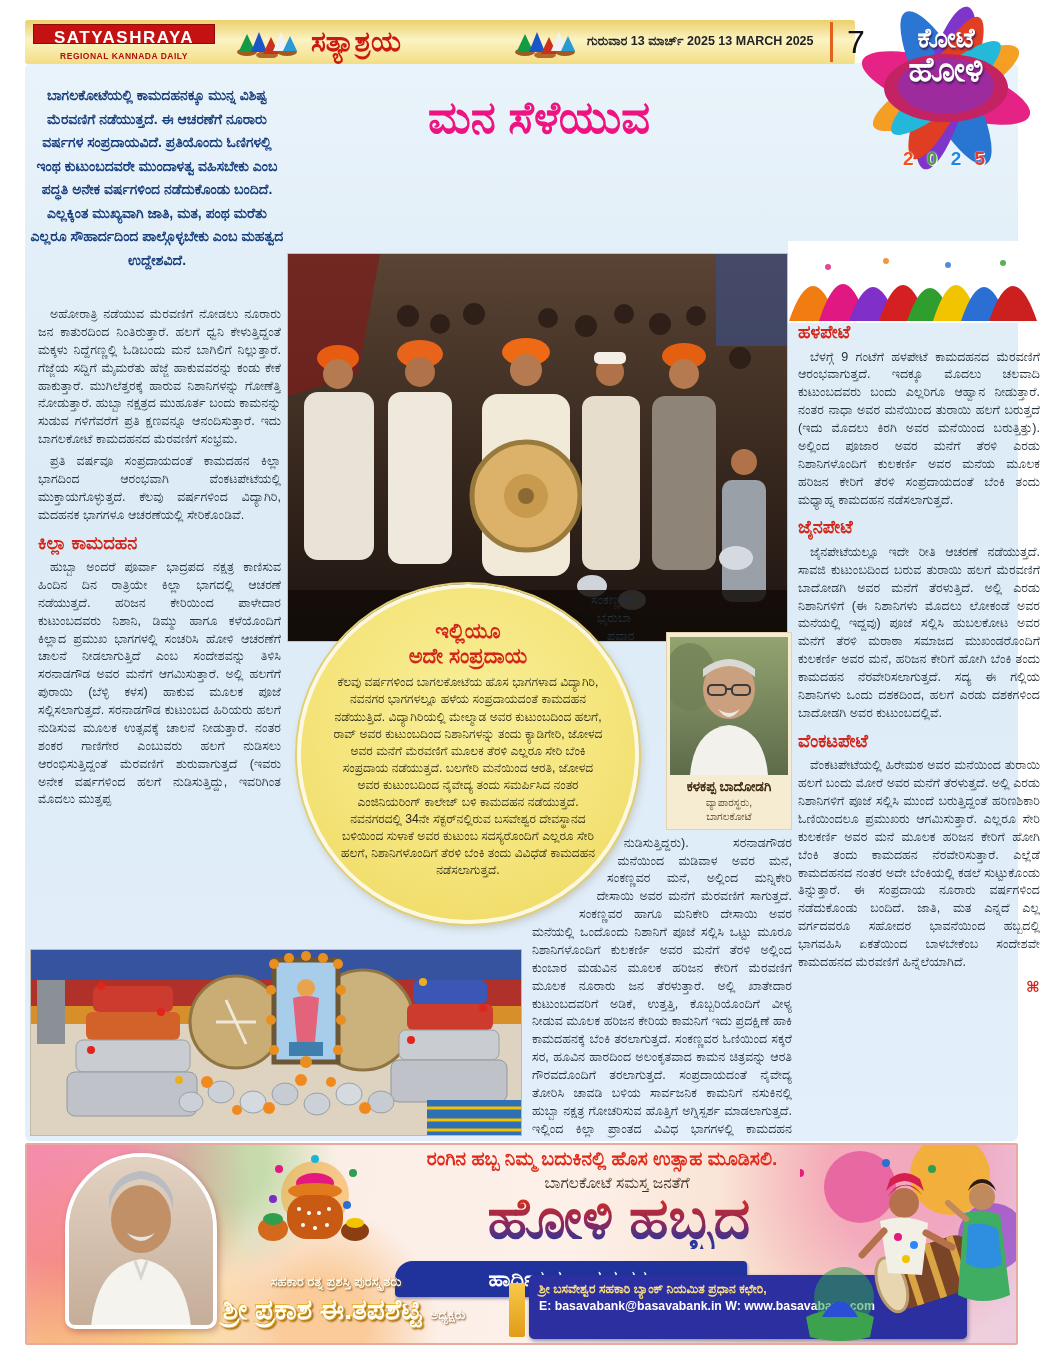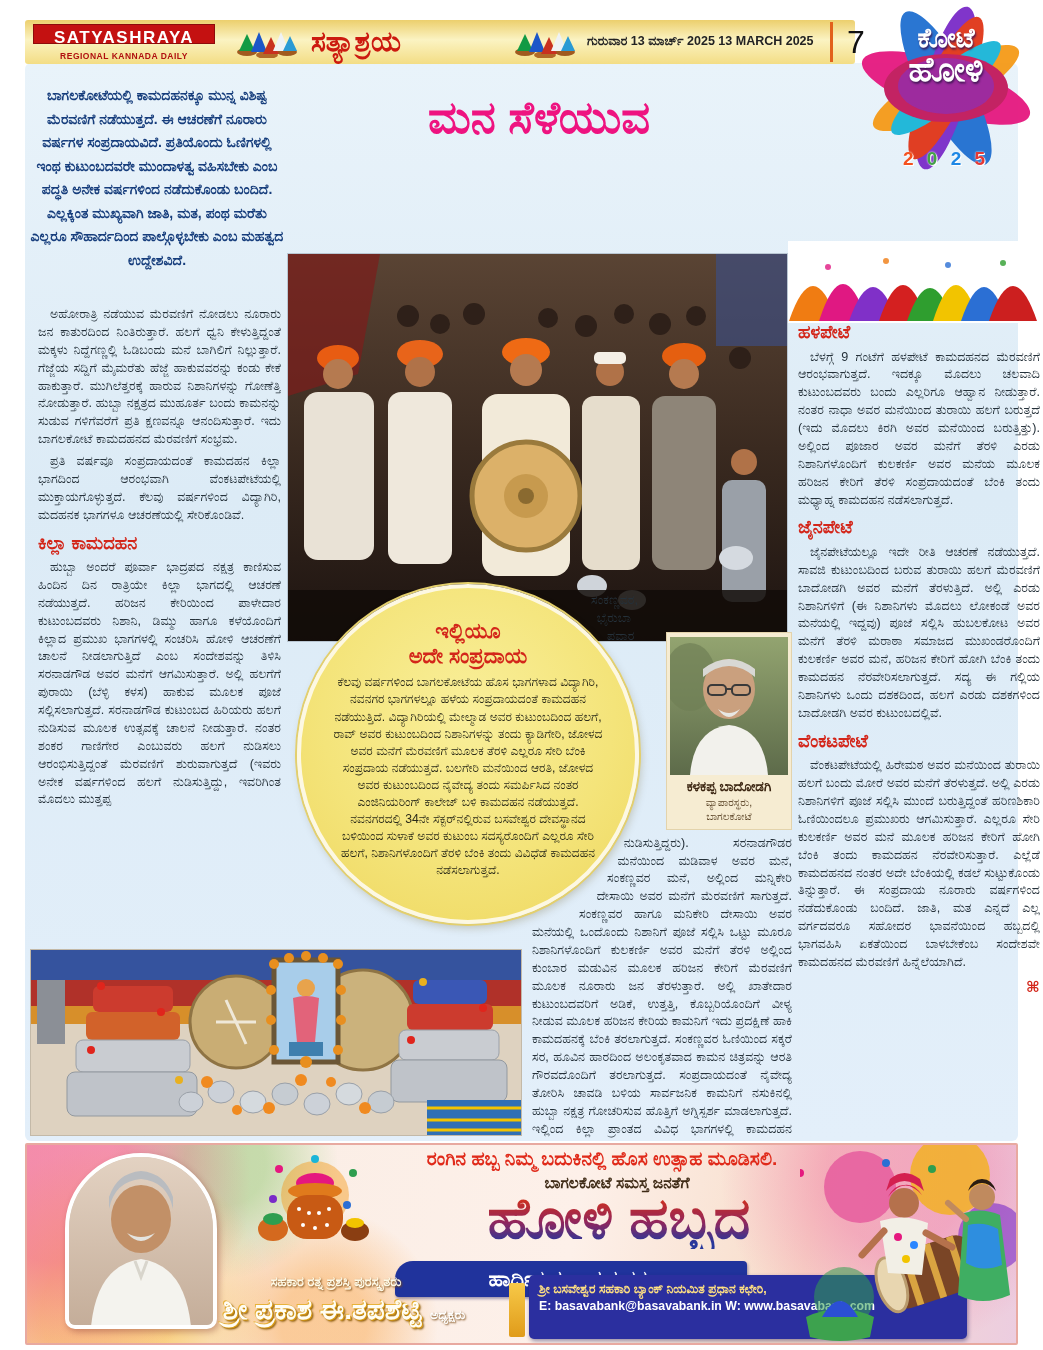--- a/index.html
+++ b/index.html
@@ -80,21 +80,21 @@
     background:
       radial-gradient(circle at 3% 20%, rgba(242,90,140,.55) 0 8%, transparent 20%),
       radial-gradient(circle at 8% 85%, rgba(250,200,60,.55) 0 7%, transparent 18%),
       radial-gradient(circle at 20% 10%, rgba(120,200,90,.4) 0 5%, transparent 14%),
       radial-gradient(circle at 30% 90%, rgba(250,160,60,.45) 0 6%, transparent 16%),
       radial-gradient(circle at 88% 15%, rgba(240,100,160,.4) 0 8%, transparent 20%),
       linear-gradient(100deg,#f6c9cf 0%,#fbeee6 28%,#fdf0e9 55%,#f7dcc9 78%,#eccde0 100%); }
   .ad-photo { position:absolute; left:38px; top:8px; width:152px; height:176px; border-radius:76px 76px 10px 10px;
     border:4px solid #fff; overflow:hidden; box-shadow:2px 3px 6px rgba(120,40,40,.35); background:#d9c9b9; }
   .ad-tagline { position:absolute; left:292px; top:3px; width:566px; text-align:center; color:#e02a1a; font-weight:bold; font-size:19px; }
-  .ad-subline { position:absolute; left:420px; top:29px; width:340px; text-align:center; color:#3f2b16; font-weight:bold; font-size:15.5px; }
+  .ad-subline { position:absolute; left:420px; top:29px; width:340px; text-align:center; color:#3f2b16; font-weight:normal; font-size:15.5px; }
   .ad-pot { position:absolute; left:218px; top:8px; width:135px; height:100px; }
   .ad-big { position:absolute; left:332px; top:44px; width:520px; text-align:center; font-size:57px; font-weight:bold; line-height:1.05;
     color:#b5261d; }
   @supports (-webkit-background-clip:text) {
     .ad-big { background:linear-gradient(180deg,#d1301b 15%,#92265c 55%,#27379c 90%);
       -webkit-background-clip:text; background-clip:text; color:transparent; }
   }
   .ad-pill { position:absolute; left:368px; top:116px; width:352px; height:36px; background:#20339c; border-radius:18px 4px 18px 4px;
     color:#fff; font-weight:bold; font-size:21px; text-align:center; line-height:36px; box-shadow:1px 2px 3px rgba(20,20,90,.4); }
   .ad-award { position:absolute; left:178px; top:129px; width:262px; text-align:center; color:#fffbe8; font-weight:bold; font-size:13px;

